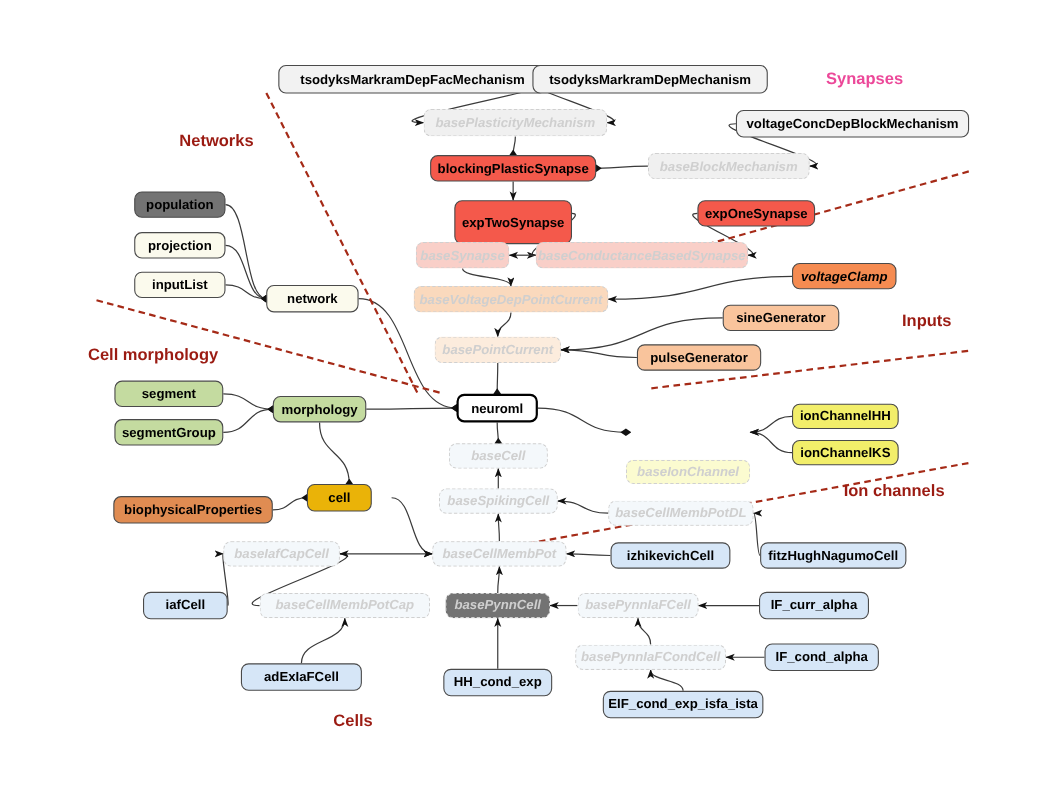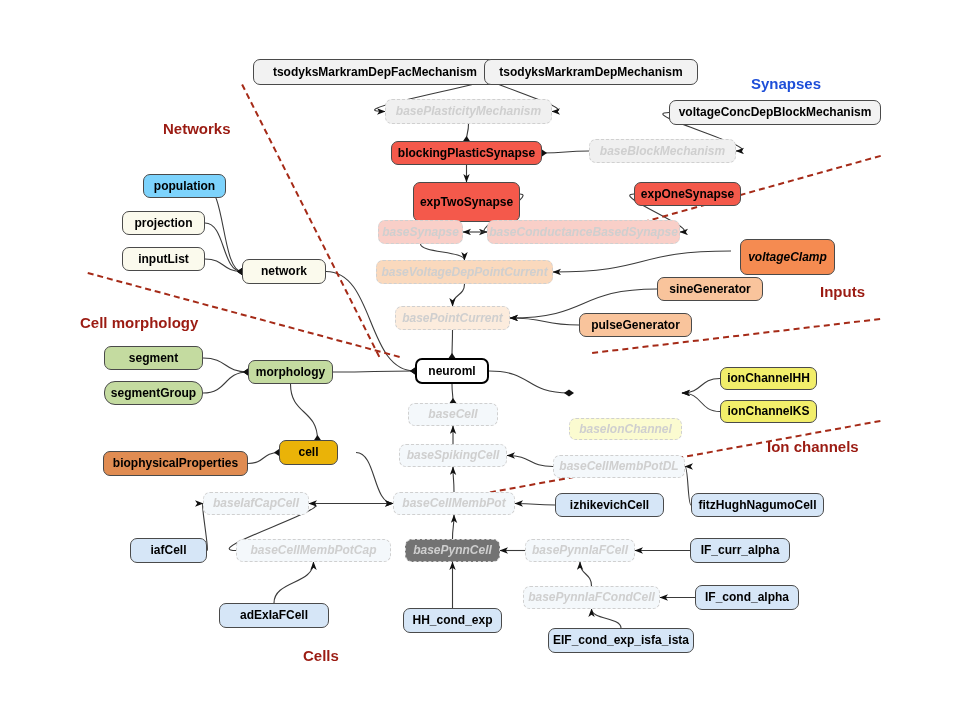--- a/index.html
+++ b/index.html
@@ -166,45 +166,45 @@
       </div>
       <div class="node abstract" style="left: 487px; top: 220px; width: 193px; height: 24px; background: rgb(249, 207, 200);">
         <span>baseConductanceBasedSynapse</span>
       </div>
       <div class="node abstract" style="left: 376px; top: 260px; width: 177px; height: 24px; background: rgb(250, 217, 189);">
         <span>baseVoltageDepPointCurrent</span>
       </div>
       <div class="node abstract" style="left: 395px; top: 306px; width: 115px; height: 24px; background: rgb(252, 236, 221);">
         <span>basePointCurrent</span>
       </div>
-      <div class="node italicbold" style="left: 740px; top: 239px; width: 95px; height: 36px; background: rgb(245, 139, 81);">
+      <div class="node italicbold" style="left: 720px; top: 239px; width: 95px; height: 24px; background: rgb(245, 139, 81);">
         <span>voltageClamp</span>
       </div>
       <div class="node" style="left: 657px; top: 277px; width: 106px; height: 24px; background: rgb(249, 196, 156);">
         <span>sineGenerator</span>
       </div>
       <div class="node" style="left: 579px; top: 313px; width: 113px; height: 24px; background: rgb(249, 196, 156);">
         <span>pulseGenerator</span>
       </div>
-      <div class="node" style="left: 122px; top: 174px; width: 83px; height: 24px; background: #7dd3fc; margin-left: 21px;">
+      <div class="node" style="left: 122px; top: 174px; width: 83px; height: 24px; background: #737373;">
         <span>population</span>
       </div>
       <div class="node" style="left: 122px; top: 211px; width: 83px; height: 24px; background: rgb(251, 250, 237);">
         <span>projection</span>
       </div>
       <div class="node" style="left: 122px; top: 247px; width: 83px; height: 24px; background: rgb(251, 250, 237);">
         <span>inputList</span>
       </div>
       <div class="node" style="left: 242px; top: 259px; width: 84px; height: 25px; background: rgb(251, 250, 237);">
         <span>network</span>
       </div>
       <div class="node" style="left: 104px; top: 346px; width: 99px; height: 24px; background: rgb(196, 219, 160);">
         <span>segment</span>
       </div>
-      <div class="node" style="left: 104px; top: 381px; width: 99px; height: 24px; background: rgb(196, 219, 160); border-radius: 11px;">
+      <div class="node" style="left: 104px; top: 381px; width: 99px; height: 24px; background: rgb(196, 219, 160);">
         <span>segmentGroup</span>
       </div>
       <div class="node" style="left: 248px; top: 360px; width: 85px; height: 24px; background: rgb(196, 219, 160);">
         <span>morphology</span>
       </div>
       <div class="node root" style="left: 415px; top: 358px; width: 74px; height: 26px;">
         <span>neuroml</span>
       </div>
       <div class="node abstract" style="left: 569px; top: 382px; width: 113px; height: 22px; background: rgb(251, 251, 208); margin-top: 36px;">
         <span>baseIonChannel</span>
@@ -267,21 +267,21 @@
         <span>adExIaFCell</span>
       </div>
       <div class="node" style="left: 403px; top: 608px; width: 99px; height: 25px; background: rgb(214, 230, 247);">
         <span>HH_cond_exp</span>
       </div>
       <div class="node" style="left: 548px; top: 628px; width: 146px; height: 25px; background: rgb(214, 230, 247);">
         <span>EIF_cond_exp_isfa_ista</span>
       </div>
     </div>
   <div id="labels-layer">
-      <div class="section-label" style="left: 751px; top: 75px; color: #1d4ed8;">Synapses</div>
+      <div class="section-label" style="left: 751px; top: 63px; color: #ec4899;">Synapses</div>
       <div class="section-label" style="left: 163px; top: 120px; color: rgb(155, 27, 18);">Networks</div>
       <div class="section-label" style="left: 820px; top: 283px; color: rgb(155, 27, 18);">Inputs</div>
       <div class="section-label" style="left: 80px; top: 314px; color: rgb(155, 27, 18);">Cell morphology</div>
       <div class="section-label" style="left: 767px; top: 438px; color: rgb(155, 27, 18);">Ion channels</div>
       <div class="section-label" style="left: 303px; top: 647px; color: rgb(155, 27, 18);">Cells</div>
     </div>
   <div id="dividers-layer">
       <div class="divider" style="left: 243px; top: 84px; width: 304.554px; transform: rotate(63.2667deg); border-top-color: rgb(165, 42, 23);"></div>
       <div class="divider" style="left: 88px; top: 272px; width: 323.11px; transform: rotate(15.0685deg); border-top-color: rgb(165, 42, 23);"></div>
       <div class="divider" style="left: 604px; top: 232px; width: 286.54px; transform: rotate(-15.5883deg); border-top-color: rgb(165, 42, 23);"></div>

